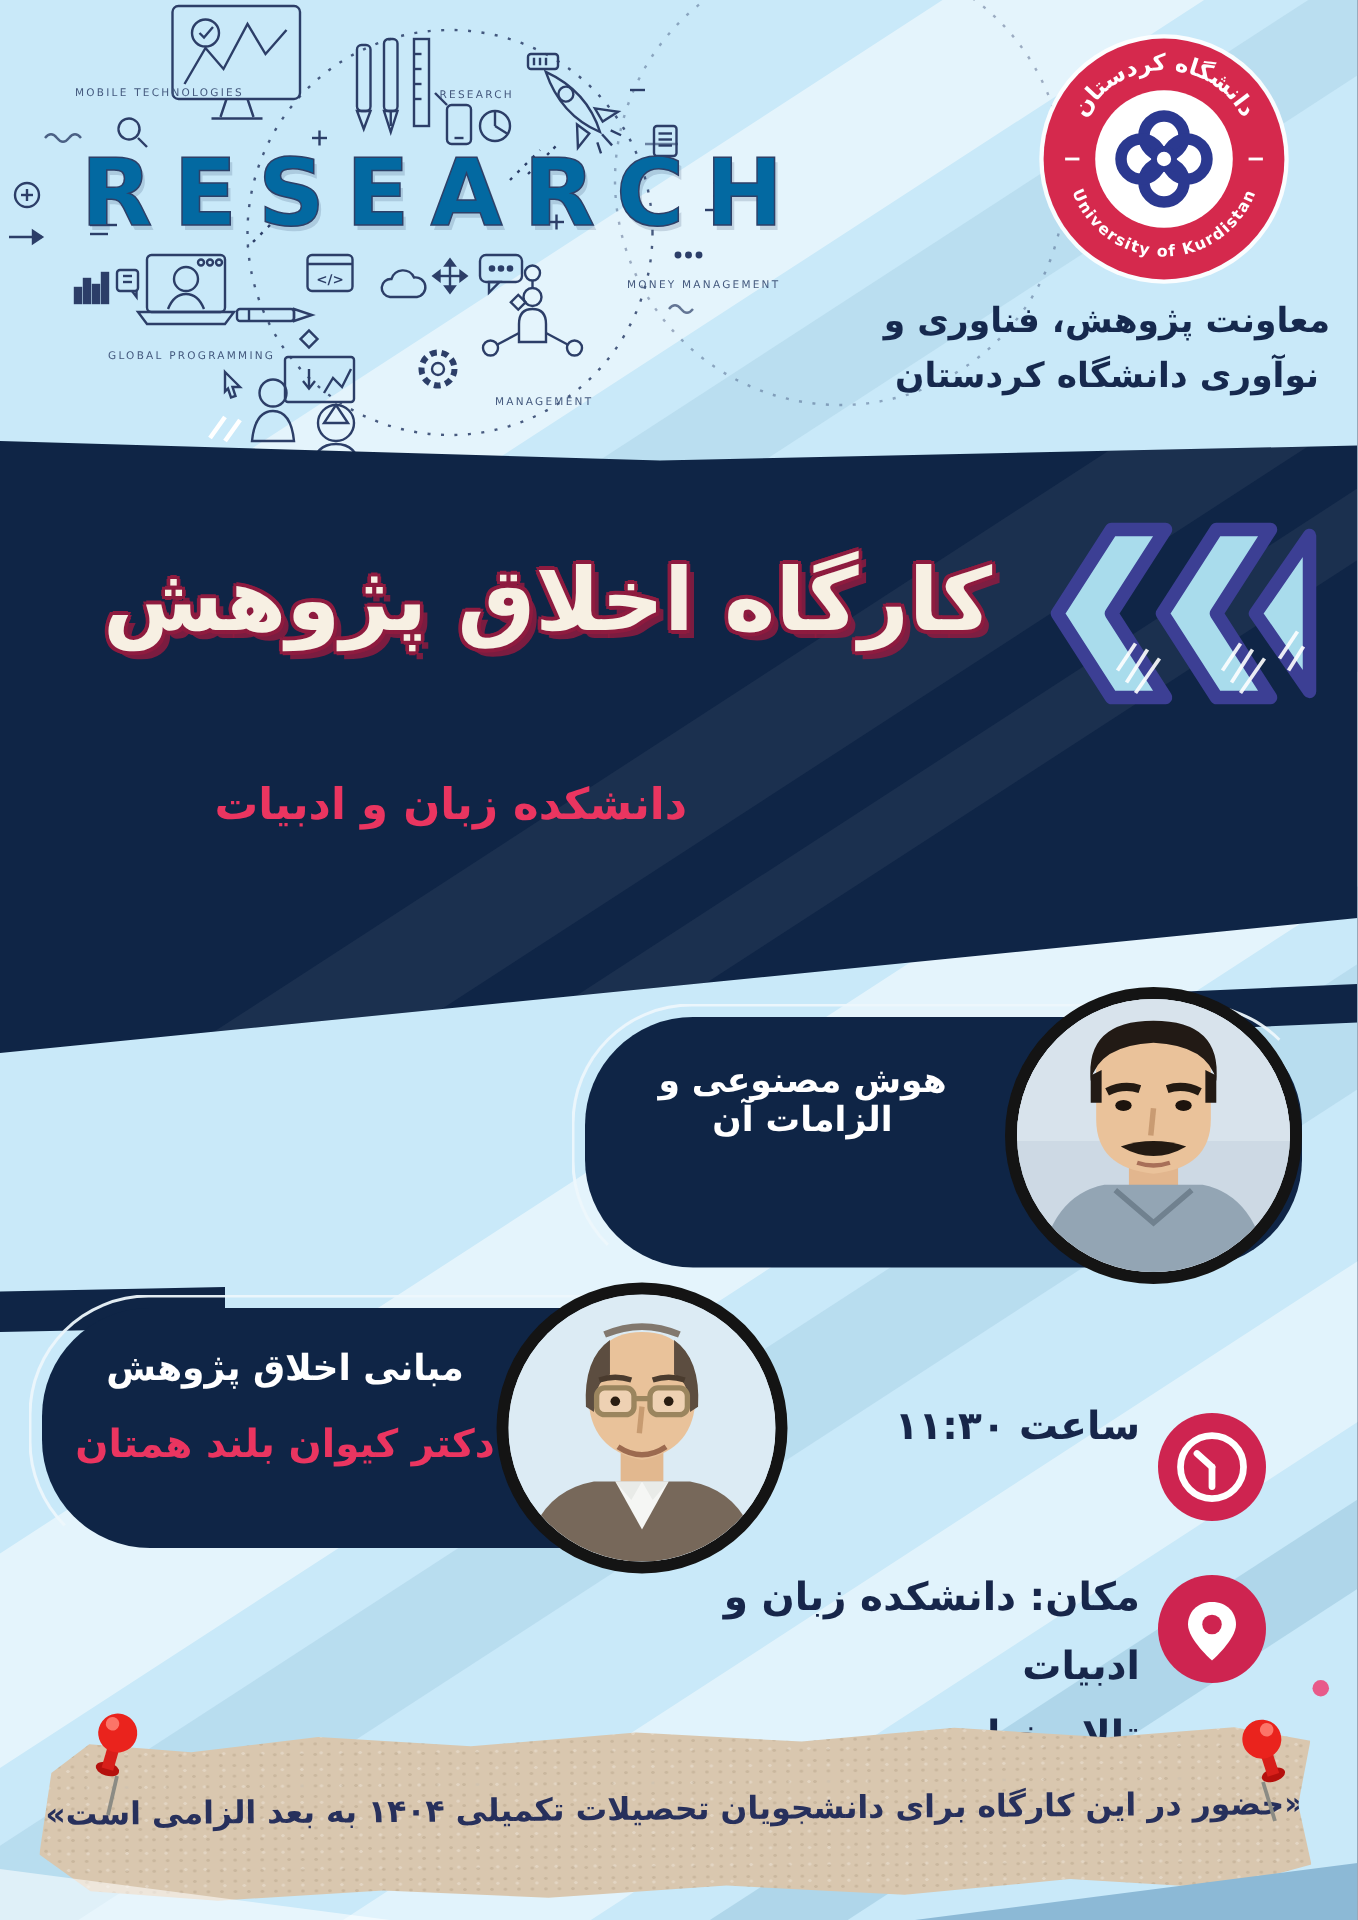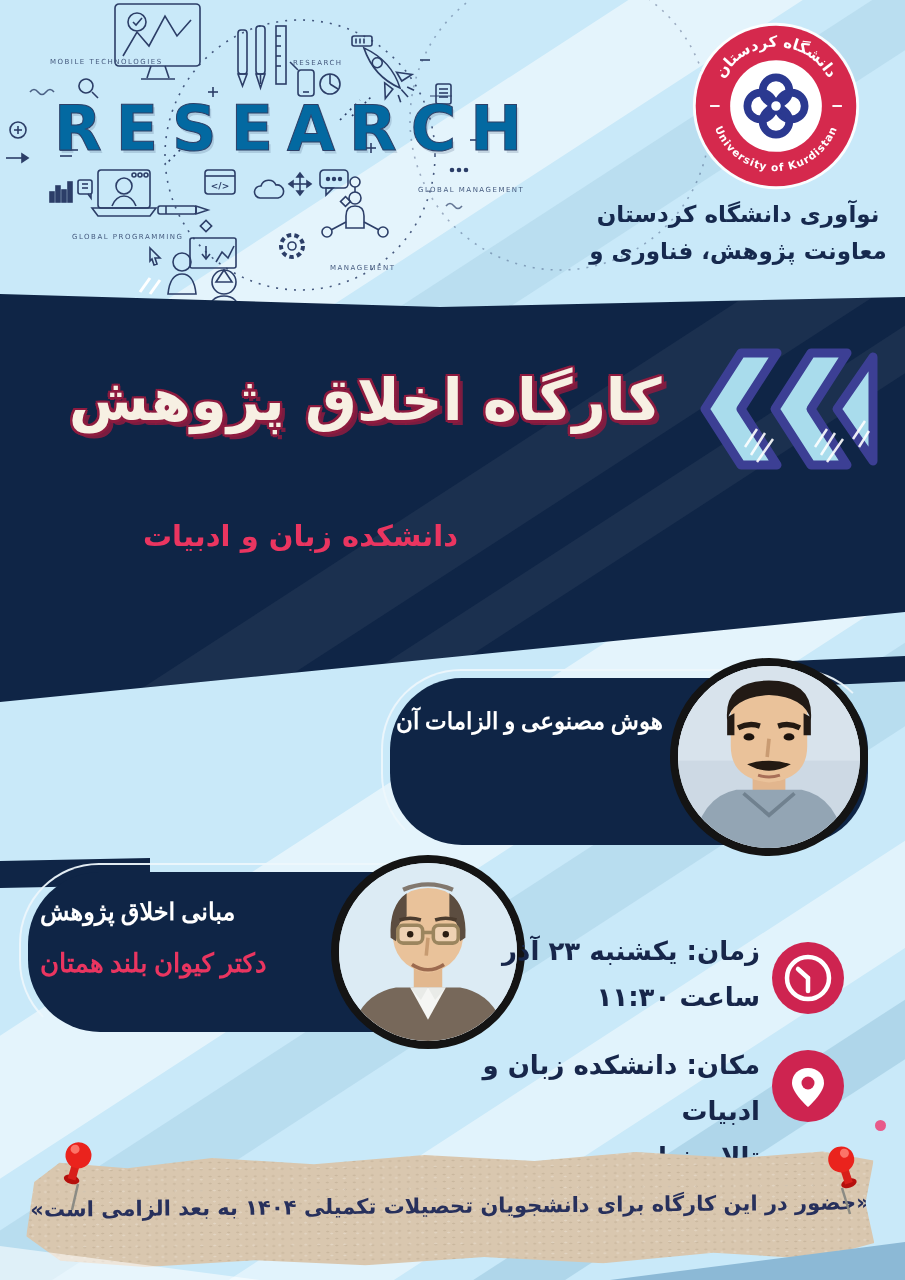--- a/index.html
+++ b/index.html
@@ -26,21 +26,21 @@
   #hero-title{left:20px;top:366px;width:690px;text-align:center;font-size:58px;font-weight:800;color:#f7f0e3;direction:rtl;
     text-shadow:2.5px 0 0 #8e1b3f,-2.5px 0 0 #8e1b3f,0 2.5px 0 #8e1b3f,0 -2.5px 0 #8e1b3f,
       2px 2px 0 #8e1b3f,-2px 2px 0 #8e1b3f,2px -2px 0 #8e1b3f,-2px -2px 0 #8e1b3f,5px 5px 0 rgba(142,27,63,.85);}
   #hero-sub{left:48px;top:508px;width:505px;text-align:center;direction:rtl;
     font-size:29px;line-height:56px;font-weight:800;color:#ea3560;}
   
   .card{position:absolute;background:#0f2546;border-radius:72px;}
   .card-outline{position:absolute;inset:-9px;border:2.5px solid rgba(238,247,252,.95);
     border-right-color:transparent;border-bottom-color:transparent;border-radius:80px;pointer-events:none;}
   .ribbon{position:absolute;background:#0f2546;}
-  .card-text{position:absolute;text-align:left;direction:rtl;font-family:Liberation Serif, serif;}
+  .card-text{position:absolute;text-align:center;direction:rtl;}
   .topic{font-size:23px;font-weight:800;color:#ffffff;}
   .speaker-name{font-size:28px;font-weight:800;color:#ea3560;margin-top:22px;}
   .photo{position:absolute;border-radius:50%;border:8px solid #141414;overflow:hidden;background:#cfe0ec;}
   .photo svg{display:block;width:100%;height:100%;}
   
   .detail-text{position:absolute;direction:rtl;text-align:right;font-size:26px;line-height:46px;
     font-weight:800;color:#17264a;}
   .badge{position:absolute;}
   
   #note-strip{left:26px;top:1150px;width:848px;height:118px;transform:rotate(-.5deg);
@@ -247,21 +247,21 @@
       <line x1="140" y1="292" x2="150" y2="278" stroke="#ffffff" stroke-width="3"></line>
       <line x1="150" y1="294" x2="160" y2="280" stroke="#ffffff" stroke-width="3"></line>
       <line x1="340" y1="120" x2="360" y2="100" stroke-dasharray="2 5"></line>
       <line x1="180" y1="150" x2="165" y2="165" stroke-dasharray="2 5"></line>
     </g>
   </svg>
 
   <div id="research-word" class="abs">RESEARCH</div>
   <div class="deco-label" style="left:50px;top:58px">MOBILE TECHNOLOGIES</div>
   <div class="deco-label" style="left:293px;top:59px">RESEARCH</div>
-  <div class="deco-label" style="left:418px;top:186px">GLOBAL MANAGEMENT</div>
+  <div class="deco-label" style="left:418px;top:186px">MONEY MANAGEMENT</div>
   <div class="deco-label" style="left:72px;top:233px">GLOBAL PROGRAMMING</div>
   <div class="deco-label" style="left:330px;top:264px">MANAGEMENT</div>
 
   <svg style="left:690px;top:20px;width:172px;height:172px" viewBox="0 0 180 180">
     <circle cx="90" cy="90" r="87" fill="#ffffff" opacity=".9"></circle>
     <circle cx="90" cy="90" r="84" fill="#d5294d"></circle>
     <circle cx="90" cy="90" r="48" fill="#ffffff"></circle>
     <g stroke="#2b3990" stroke-width="8" fill="none">
       <circle cx="90" cy="74" r="14"></circle>
         <circle cx="106" cy="90" r="14"></circle>
@@ -277,22 +277,22 @@
     <text font-size="11" font-weight="bold" fill="#ffffff" letter-spacing="1">
       <textPath href="#arcB" startOffset="50%" text-anchor="middle">University of Kurdistan</textPath>
     </text>
     <g stroke="#ffffff" stroke-width="2">
       <line x1="21" y1="90" x2="31" y2="90"></line>
         <line x1="149" y1="90" x2="159" y2="90"></line>
     </g>
   </svg>
 
   <div id="dept" class="abs">
+    <div>معاونت پژوهش، فناوری و</div>
     <div>نوآوری دانشگاه کردستان</div>
-    <div>معاونت پژوهش، فناوری و</div>
   </div>
 
   <div id="hero" class="abs">
     <div class="hstreak" style="left:-300px;top:430px;width:1700px;height:70px"></div>
     <div class="hstreak" style="left:-300px;top:560px;width:1700px;height:40px"></div>
 
     <svg style="left:701px;top:347px;width:176px;height:124px" viewBox="0 0 176 124">
       <g stroke="#3c3f94" stroke-width="9" stroke-linejoin="round" fill="#a9dcec">
         <polygon points="40,6 76,6 40,62 76,118 40,118 4,62"></polygon>
         <polygon points="110,6 146,6 110,62 146,118 110,118 74,62"></polygon>
@@ -374,21 +374,20 @@
     </svg>
   </div>
 
   <svg class="badge" style="left:770px;top:940px;width:76px;height:76px" viewBox="0 0 76 76">
     <circle cx="38" cy="38" r="36" fill="#ce2450"></circle>
     <circle cx="38" cy="38" r="21" stroke="#ffffff" stroke-width="4.5" fill="none"></circle>
     <line x1="38" y1="38" x2="28" y2="29" stroke="#ffffff" stroke-width="4.5" stroke-linecap="round"></line>
     <line x1="38" y1="38" x2="38" y2="51" stroke="#ffffff" stroke-width="4.5" stroke-linecap="round"></line>
   </svg>
   <div class="detail-text" style="left:420px;top:928px;width:340px">
-    <div>زمان: یکشنبه ۲۳ آذر</div>
     <div>ساعت ۱۱:۳۰</div>
   </div>
 
   <svg class="badge" style="left:770px;top:1048px;width:76px;height:76px" viewBox="0 0 76 76">
     <circle cx="38" cy="38" r="36" fill="#ce2450"></circle>
     <path d="M38,20 c-10,0 -16,7 -16,15 c0,10 16,24 16,24 c0,0 16,-14 16,-24 c0,-8 -6,-15 -16,-15 z" fill="#ffffff"></path>
     <circle cx="38" cy="35" r="6.5" fill="#ce2450"></circle>
   </svg>
   <div class="detail-text" style="left:400px;top:1042px;width:360px">
     <div>مکان: دانشکده زبان و ادبیات</div>

